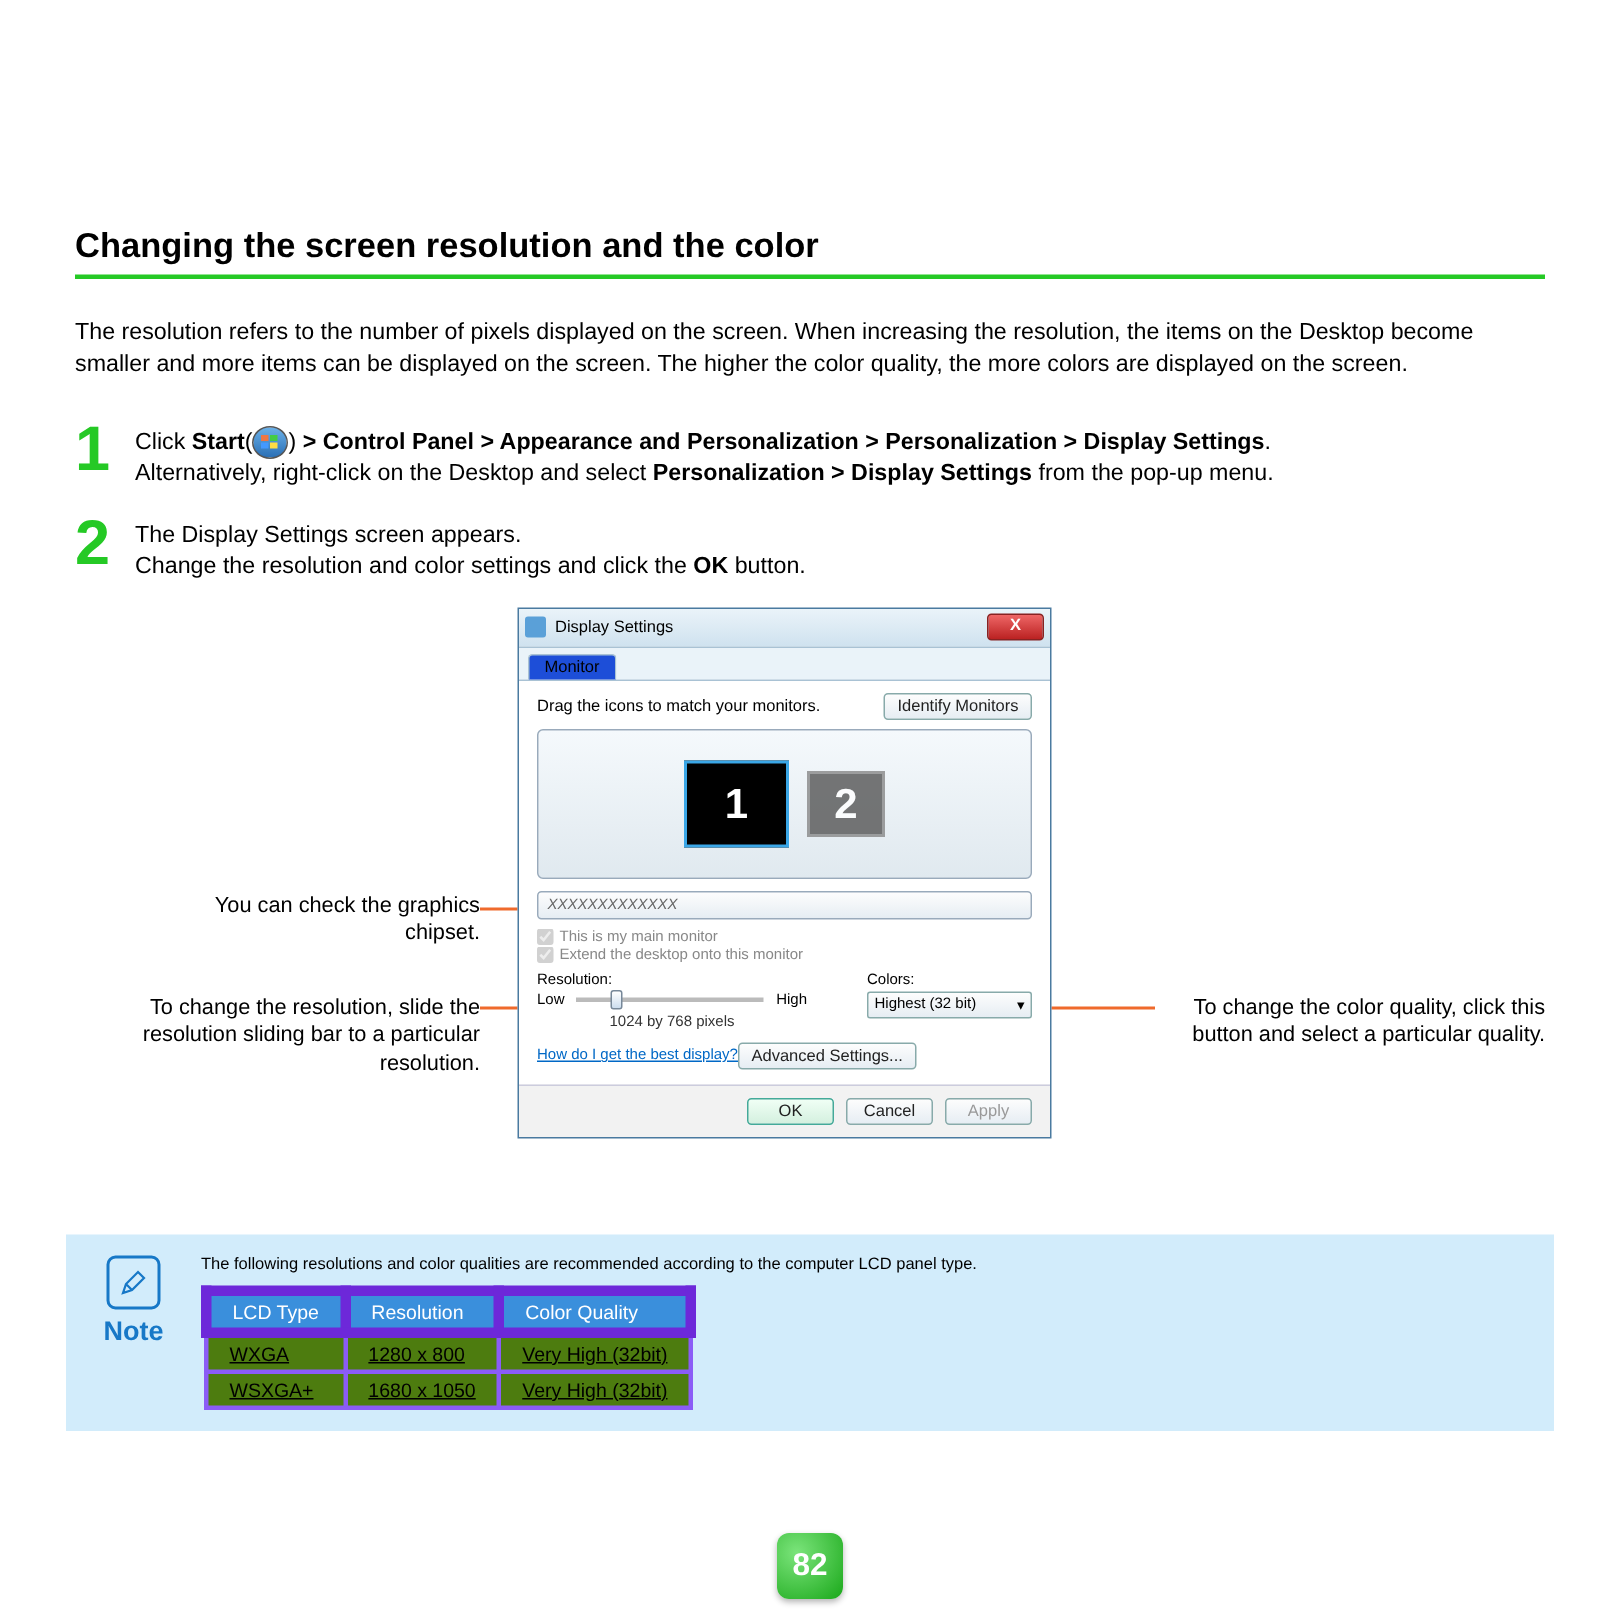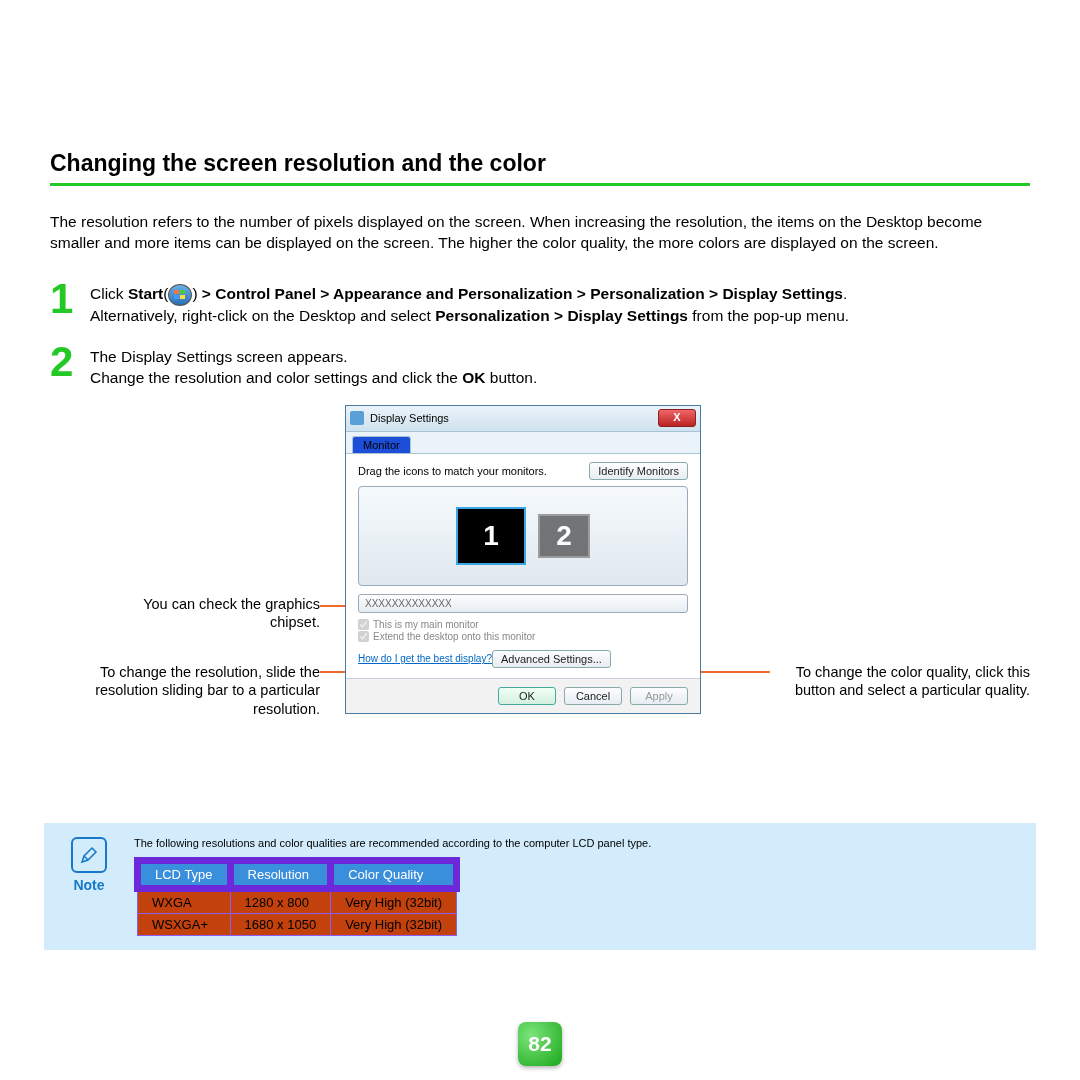--- a/index.html
+++ b/index.html
@@ -134,21 +134,21 @@
   }
   .mon {
     border:2px solid #3aa6e6;background:#000;color:#fff;
     display:flex;align-items:center;justify-content:center;
     font-size:28px;font-weight:bold;
   }
   .mon.m1{width:70px;height:58px;}
   .mon.m2{width:52px;height:44px;background:#555;opacity:.8;border-color:#888;}
   .chipset-box{
     border:1px solid #9ab;background:linear-gradient(#fdfdfd,#e6edf3);
-    border-radius:3px;padding:3px 6px;margin-bottom:6px;color:#666;font-size:10px;
+    border-radius:3px;padding:3px 6px;margin-bottom:6px;color:#666;font-size:10px;font-style:italic;
   }
   .chk{display:flex;align-items:center;gap:4px;color:#888;font-size:10px;margin:1px 0;}
   .chk input{width:11px;height:11px;}
   .res-colors{display:flex;gap:40px;margin-top:6px;}
   .res-col{flex:1;}
   .res-label{font-size:10px;margin-bottom:2px;}
   .slider-row{display:flex;align-items:center;gap:4px;font-size:10px;}
   .slider-track{flex:1;height:3px;background:#bbb;position:relative;margin:0 4px;}
   .slider-thumb{position:absolute;left:18%;top:-5px;width:8px;height:13px;background:linear-gradient(#fff,#cde);border:1px solid #789;border-radius:2px;}
   .res-text{font-size:10px;text-align:center;margin-top:4px;color:#333;}
@@ -168,26 +168,26 @@
     display:flex;
     gap:20px;
     font-size:13.5px;
   }
   .note-left{text-align:center;min-width:50px;}
   .note-icon{
     width:36px;height:36px;border:2px solid #1778c7;border-radius:6px;
     display:flex;align-items:center;justify-content:center;margin:0 auto 4px auto;
     color:#1778c7;
   }
-  .note-label{color:#1778c7;font-weight:bold;font-size:14px;text-align:center;}
+  .note-label{color:#1778c7;font-weight:bold;font-size:18px;text-align:center;}
   .note-right{flex:1;}
   .note-text{margin-bottom:8px;font-size:11px;}
   table.lcd{border-collapse:collapse;font-size:13px;}
   table.lcd th{background:#3a8fdc;color:#fff;font-weight:normal;text-align:left;padding:3px 14px;border:7px solid #6d28d9;}
-  table.lcd td{padding:3px 14px;border:1px solid #8b5cf6;background:#c2410c;}
+  table.lcd td{padding:3px 14px;border:3px solid #8b5cf6;background:#4d7c0f;text-decoration:underline;}
 
   
   .page-badge{
     position:absolute;
     left:50%;bottom:14px;transform:translateX(-50%);
     width:44px;height:44px;border-radius:8px;
     background:radial-gradient(circle at 30% 30%,#7be47b,#1aa81a);
     color:#fff;font-size:21px;font-weight:bold;
     display:flex;align-items:center;justify-content:center;
     box-shadow:0 2px 4px rgba(0,0,0,.3);
@@ -249,20 +249,40 @@
         <div class="chipset-box">XXXXXXXXXXXXX</div>
         <label class="chk">
             <input type="checkbox" checked="" disabled="" style="">
             <span>This is my main monitor</span>
           </label>
         <label class="chk">
             <input type="checkbox" checked="" disabled="" style="">
             <span>Extend the desktop onto this monitor</span>
           </label>
 
+        <div class="res-colors">
+          <div class="res-col">
+            <div class="res-label">Resolution:</div>
+            <div class="slider-row">
+              <span>Low</span>
+              <div class="slider-track">
+                  <div class="slider-thumb"></div>
+                </div>
+              <span>High</span>
+            </div>
+            <div class="res-text">1024 by 768 pixels</div>
+          </div>
+          <div class="res-col" style="max-width:110px;">
+            <div class="res-label">Colors:</div>
+            <div class="color-dd">
+              <span>Highest (32 bit)</span>
+                <span>▾</span>
+            </div>
+          </div>
+        </div>
 
         <div class="adv-row">
           <span class="link">How do I get the best display?</span>
           <span class="dlg-btn">Advanced Settings...</span>
         </div>
       </div>
       <div class="dlg-footer">
         <span class="dlg-btn ok">OK</span>
         <span class="dlg-btn">Cancel</span>
         <span class="dlg-btn disabled">Apply</span>

